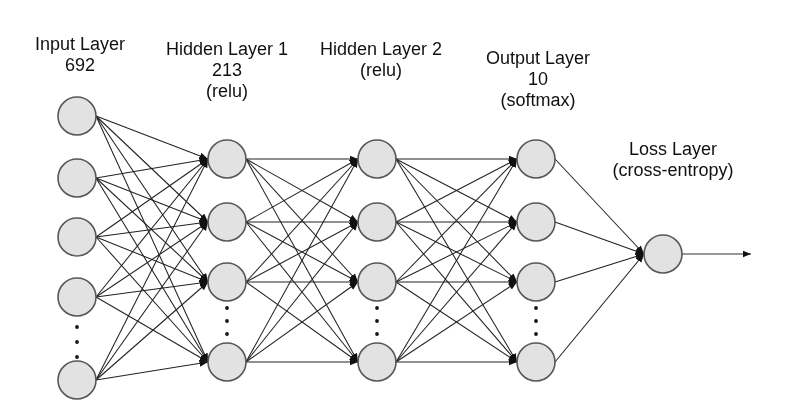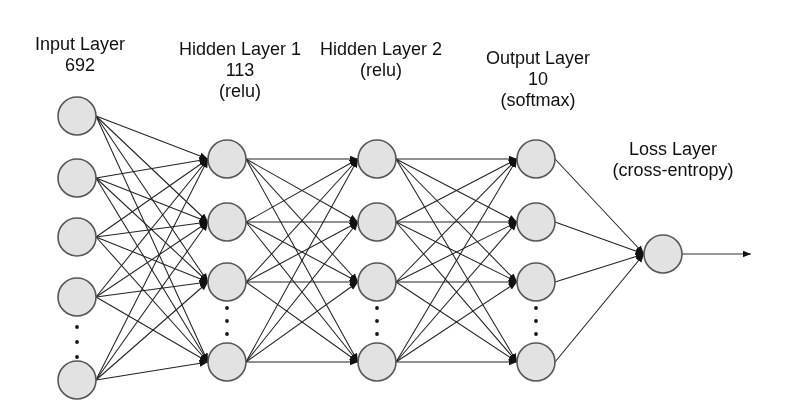--- a/index.html
+++ b/index.html
@@ -139,23 +139,23 @@
         <circle cx="536" cy="321" r="1.9" class="dot"></circle>
         <circle cx="536" cy="334" r="1.9" class="dot"></circle>
       </g>
   </svg>
 
   <div class="layer-label" style="left: 80px; top: 34px;">
     <span>Input Layer</span>
     <span>692</span>
   </div>
 
-  <div class="layer-label" style="left: 240px; top: 39px;">
+  <div class="layer-label" style="left: 227px; top: 39px;">
     <span>Hidden Layer 1</span>
-    <span>113</span>
+    <span>213</span>
     <span>(relu)</span>
   </div>
 
   <div class="layer-label" style="left: 381px; top: 39px;">
     <span>Hidden Layer 2</span>
     <span>(relu)</span>
   </div>
 
   <div class="layer-label" style="left: 538px; top: 48px;">
     <span>Output Layer</span>

